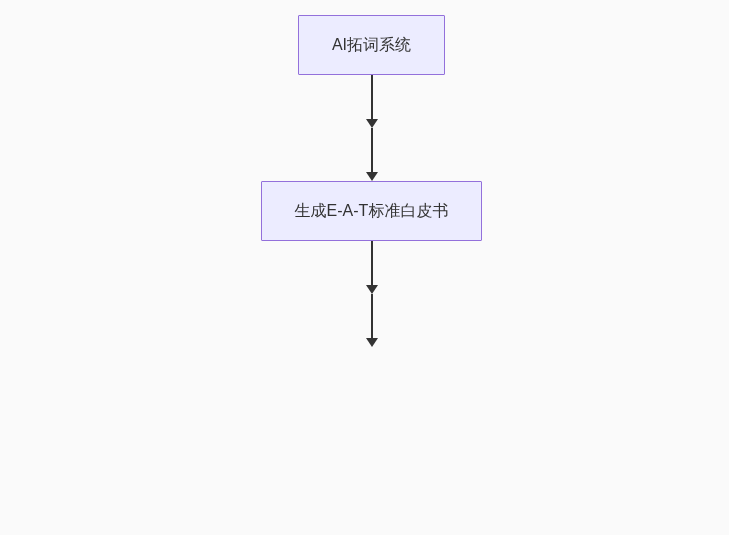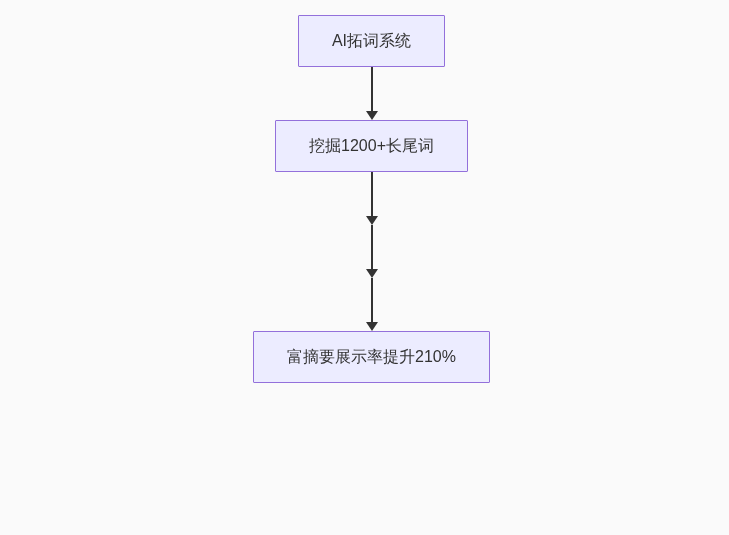--- a/index.html
+++ b/index.html
@@ -18,21 +18,21 @@
     height: 535px;
     box-sizing: border-box;
     padding-top: 15px;
     display: flex;
     flex-direction: column;
     align-items: center;
     transform: translateX(7px);
   }
   .node {
     box-sizing: border-box;
-    height: 52px;
+    height: 60px;
     padding: 0 33px;
     display: flex;
     align-items: center;
     justify-content: center;
     background: #ECECFF;
     border: 1.5px solid #9370DB;
     border-radius: 1px;
     color: #333333;
     font-size: 16px;
     white-space: nowrap;
@@ -64,38 +64,35 @@
 
   <div class="node">
     <span>AI拓词系统</span>
   </div>
 
   <div class="edge">
     <div class="line"></div>
     <div class="head"></div>
   </div>
 
+
+  <div class="edge">
+    <div class="line"></div>
+    <div class="head"></div>
+  </div>
+
   <div class="node">
-    <span>挖掘1200+长尾词</span>
+    <span>生成E-A-T标准白皮书</span>
   </div>
 
   <div class="edge">
     <div class="line"></div>
     <div class="head"></div>
   </div>
 
 
   <div class="edge">
     <div class="line"></div>
     <div class="head"></div>
   </div>
 
 
-  <div class="edge">
-    <div class="line"></div>
-    <div class="head"></div>
-  </div>
-
-  <div class="node">
-    <span>富摘要展示率提升210%</span>
-  </div>
-
 </div>
 
 </body></html>

